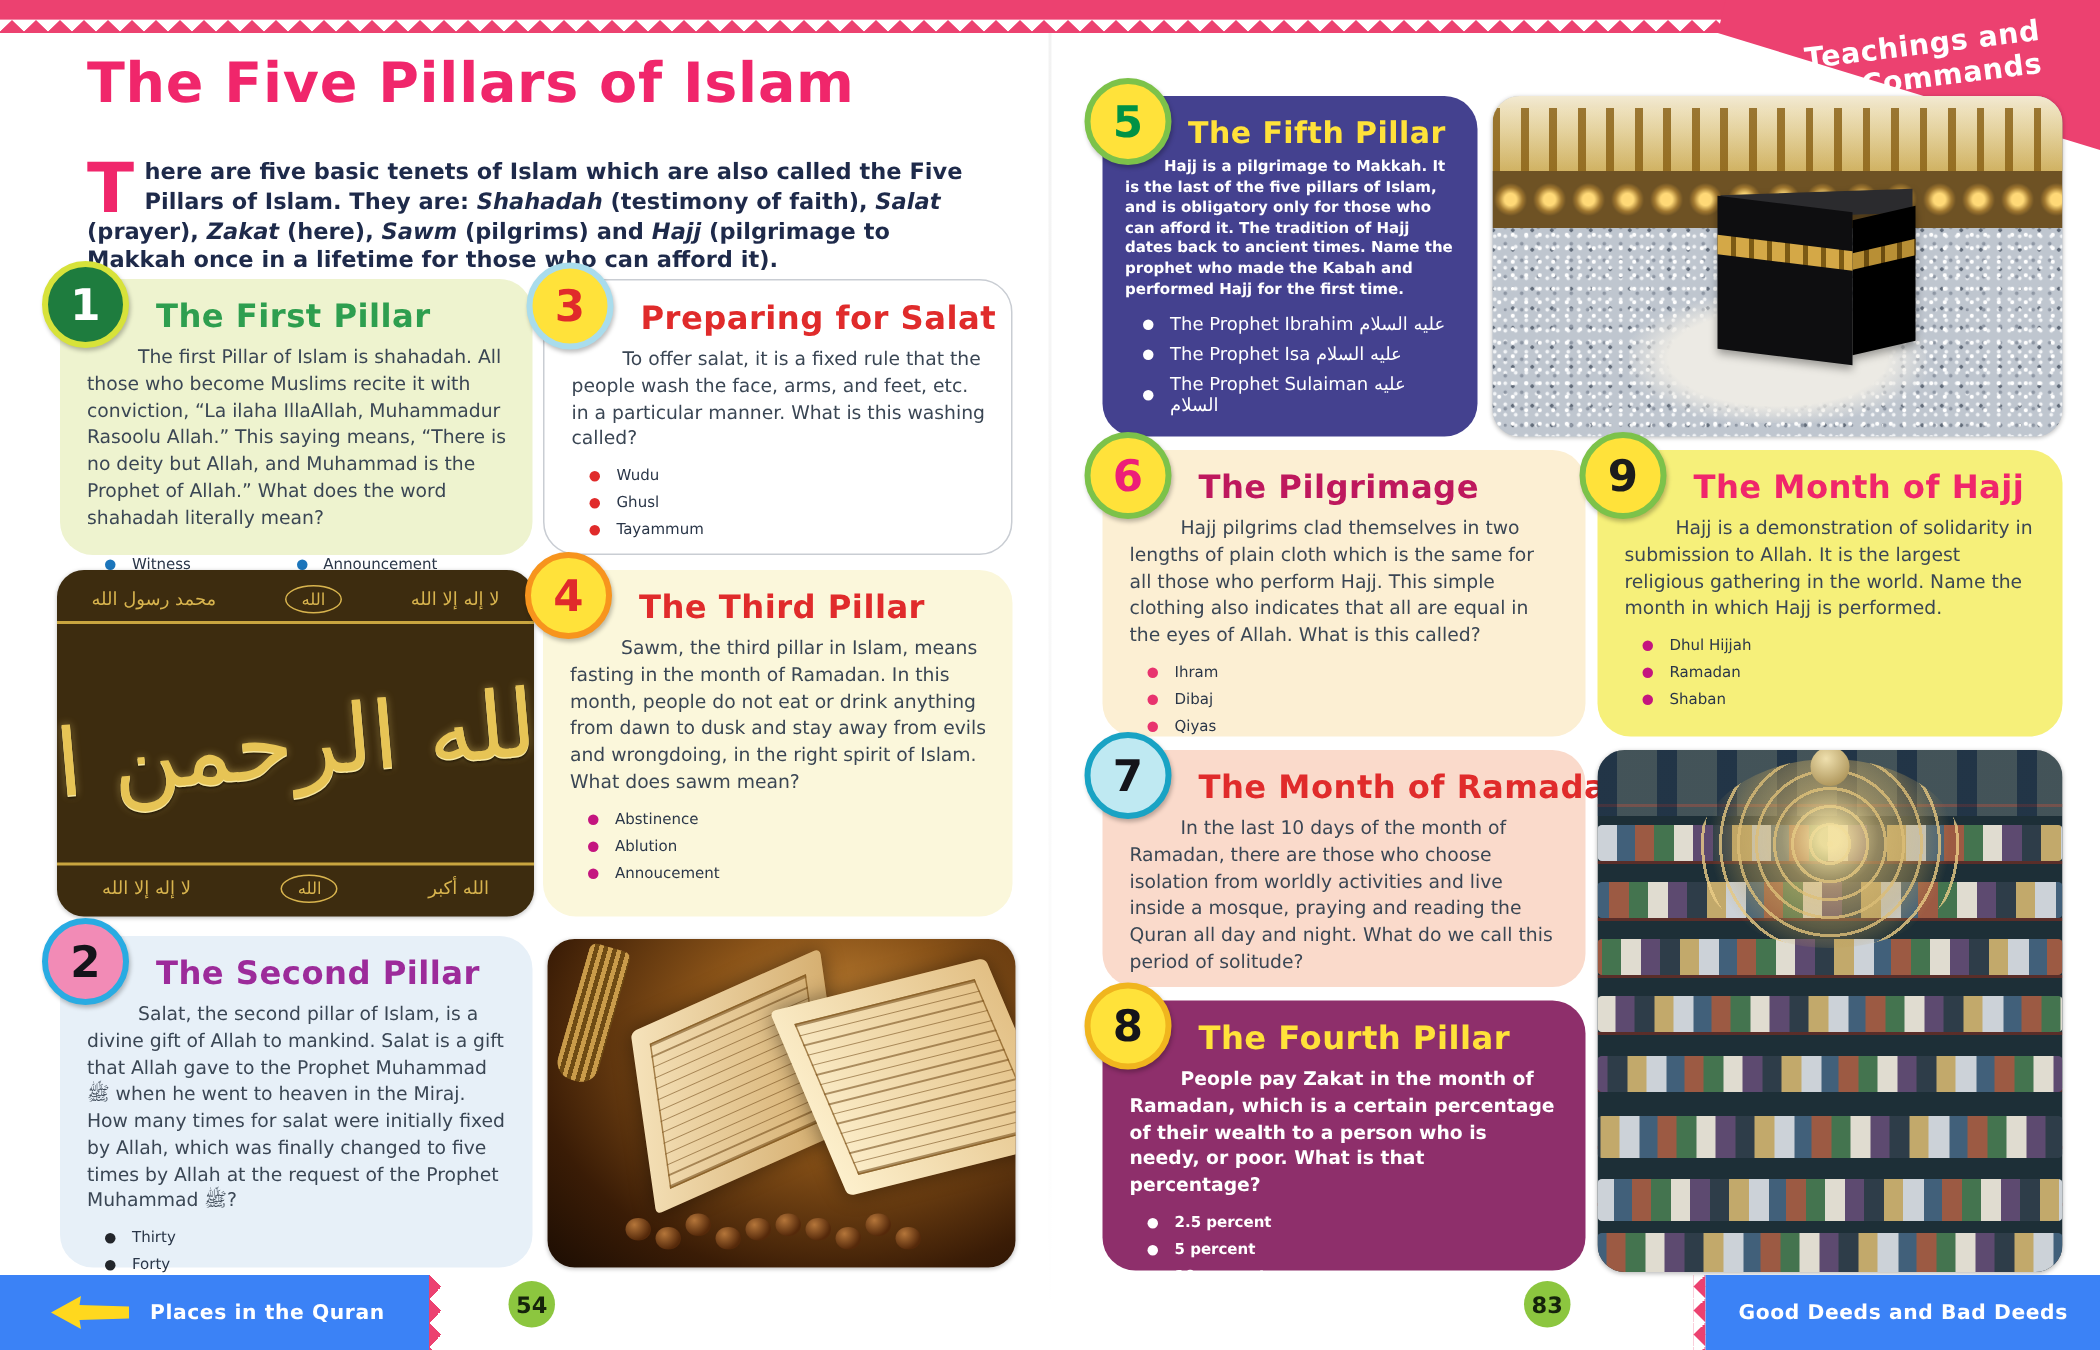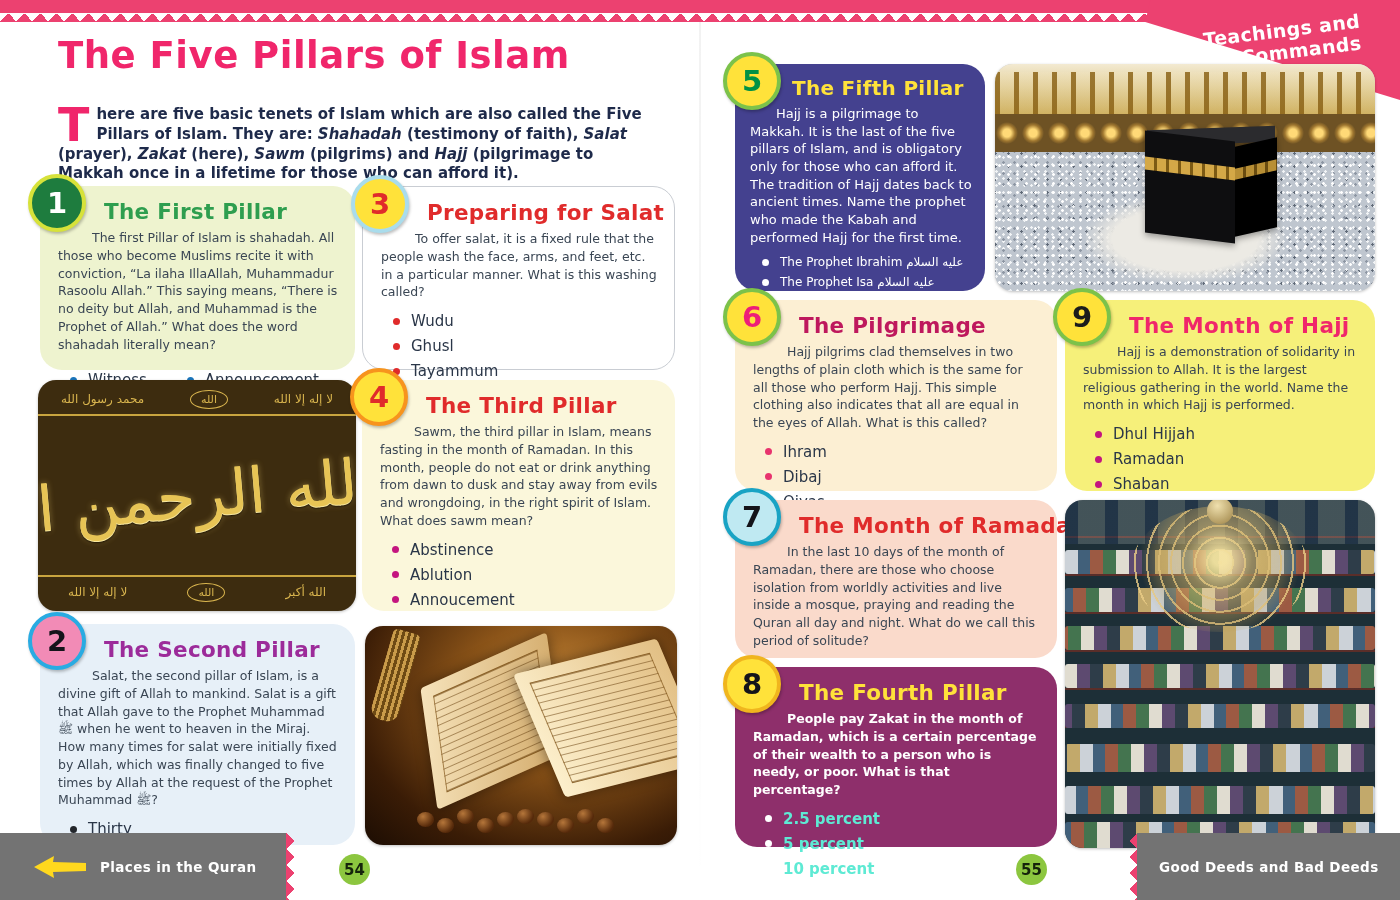--- a/index.html
+++ b/index.html
@@ -9,21 +9,21 @@
   
   .top-strip{position:absolute;top:0;left:0;right:0;height:13px;background:#EC4170;}
   .top-zz{position:absolute;top:13px;left:0;right:0;height:9px;
     background:conic-gradient(from 135deg at 50% 0,#EC4170 90deg,#0000 0) 0 0/16px 9px repeat-x;}
   .corner-banner{position:absolute;top:0;left:1140px;width:260px;height:100px;background:#EC4170;
     clip-path:polygon(4% 0,100% 0,100% 100%,2% 22%);}
   .corner-text{position:absolute;top:20px;left:1178px;width:210px;transform:rotate(-7deg);
     color:#fff;font-weight:bold;font-size:19px;line-height:1.15;text-align:center;letter-spacing:.4px;}
   .corner-text .l2{display:block;margin-left:34px;}
 
-  .foot{position:absolute;bottom:0;height:67px;background:#737373;display:flex;align-items:center;}
+  .foot{position:absolute;bottom:0;height:50px;background:#3b82f6;display:flex;align-items:center;}
   .foot-left{left:0;width:252px;padding-left:34px;gap:14px;}
   .foot-left::after{content:"";position:absolute;right:-8px;top:0;bottom:0;width:8px;
     background:conic-gradient(from 225deg at 100% 50%,#EC4170 90deg,#0000 0) 0 0/8px 16px repeat-y;}
   .foot-right{left:1137px;right:0;padding-left:22px;gap:24px;}
   .foot-right::before{content:"";position:absolute;left:-8px;top:0;bottom:0;width:8px;
     background:conic-gradient(from 45deg at 0 50%,#EC4170 90deg,#0000 0) 0 0/8px 16px repeat-y;}
   .foot-label{color:#fff;font-weight:bold;font-size:13.5px;letter-spacing:.4px;white-space:nowrap;}
   .pgnum{position:absolute;bottom:15px;width:31px;height:31px;border-radius:50%;background:#8CC63F;
     color:#15230b;font-weight:bold;font-size:15px;display:flex;align-items:center;justify-content:center;}
   #pg54{left:339px;} #pg55{left:1016px;}
@@ -35,21 +35,21 @@
     color:#1E2A4A;font-weight:bold;}
   .dropcap{float:left;font-size:46px;line-height:.78;color:#F0266B;font-weight:bold;margin:3px 7px 0 0;}
 
   
   .card{position:absolute;border-radius:22px;padding:13px 16px 8px 18px;box-sizing:border-box;}
   .badge{position:absolute;top:-12px;left:-12px;width:50px;height:50px;border-radius:50%;
     display:flex;align-items:center;justify-content:center;font-size:29px;font-weight:bold;
     border:4px solid;box-shadow:1px 2px 3px rgba(0,0,0,.25);z-index:2;}
   .ctitle{margin:0 0 5px 46px;font-size:21.5px;font-weight:bold;letter-spacing:.3px;white-space:nowrap;}
   .cbody{margin:0;font-size:12.5px;line-height:1.42;color:#3A4654;text-indent:34px;}
-  .opts{list-style:none;margin:11px 0 0;padding:0 0 0 12px;font-size:15px;color:#2A3648;}
+  .opts{list-style:none;margin:11px 0 0;padding:0 0 0 12px;font-size:10px;color:#2A3648;}
   .opts li{display:flex;align-items:center;gap:11px;margin:7px 0;}
   .dot{width:7px;height:7px;border-radius:50%;flex:0 0 auto;}
   .cols2{display:grid;grid-template-columns:1.05fr 1fr;margin-right:20px;}
   .inline-opts{display:flex;gap:54px;}
 
   .c1{left:40px;top:186px;width:315px;height:184px;background:#EEF3CF;}
   .c1 .ctitle{color:#2E9E4F;}
   .c1 .badge{background:#1E7C3E;color:#fff;border-color:#D7E23A;}
   .c1 .dot{background:#1B75BB;}
 
@@ -64,21 +64,21 @@
   .c4 .dot{background:#C4157F;}
 
   .c2{left:40px;top:624px;width:315px;height:221px;background:#E7F0F8;}
   .c2 .ctitle{color:#9C2B9A;}
   .c2 .badge{background:#F28BB6;color:#14141a;border-color:#29ABE2;}
   .c2 .dot{background:#23262b;}
 
   .c5{left:735px;top:64px;width:250px;height:227px;background:#44418F;padding:12px 13px 6px 15px;}
   .c5 .ctitle{color:#FFE23A;font-size:20px;margin-left:42px;}
   .c5 .badge{background:#FFE23A;color:#009245;border-color:#7CC24A;}
-  .c5 .cbody{color:#fff;font-size:13px;line-height:1.36;text-indent:26px;}
+  .c5 .cbody{color:#fff;font-size:10px;line-height:1.36;text-indent:26px;font-weight:bold;}
   .c5 .opts{color:#fff;font-size:12px;margin-top:9px;}
   .c5 .opts li{margin:6px 0;}
   .c5 .dot{background:#fff;}
 
   .c6{left:735px;top:300px;width:322px;height:191px;background:#FCEFD3;}
   .c6 .ctitle{color:#be185d;}
   .c6 .badge{background:#FFE23A;color:#ED1E79;border-color:#7CC24A;}
   .c6 .dot{background:#E8336E;}
 
   .c9{left:1065px;top:300px;width:310px;height:191px;background:#F6F07A;}
@@ -88,21 +88,21 @@
 
   .c7{left:735px;top:500px;width:322px;height:158px;background:#FADACB;}
   .c7 .ctitle{color:#E02B2B;}
   .c7 .badge{background:#BFE9F2;color:#14141a;border-color:#19A3C4;}
   .c7 .dot{background:#23262b;}
 
   .c8{left:735px;top:667px;width:322px;height:180px;background:#8E2F6B;}
   .c8 .ctitle{color:#FFE23A;}
   .c8 .badge{background:#FFE23A;color:#14141a;border-color:#F0B51E;}
   .c8 .cbody{color:#fff;font-weight:bold;}
-  .c8 .opts{color:#5eead4;font-weight:bold;}
+  .c8 .opts{color:#ffffff;font-weight:bold;}
   .c8 .dot{background:#fff;}
 
   
   .img{position:absolute;border-radius:18px;overflow:hidden;box-shadow:0 1px 3px rgba(0,0,0,.25);}
 
   
   .img-call{left:38px;top:380px;width:318px;height:231px;background:#3D2C0F;}
   .call-band{position:absolute;left:0;right:0;height:30px;display:flex;align-items:center;
     justify-content:space-around;color:#D8B44E;font-size:12px;direction:rtl;}
   .call-top{top:4px;border-bottom:2px solid #C9A53F;}
@@ -439,21 +439,21 @@
     <div class="m-chand"></div>
   </div>
 
   <div class="foot foot-left">
     <svg width="52" height="26" aria-hidden="true">
       <path d="M52 9 L19 8 L20 2 L0 13 L20 24 L19 18 L52 17 Z" fill="#FFD81E"></path>
     </svg>
     <span class="foot-label">Places in the Quran</span>
   </div>
   <div class="pgnum" id="pg54">54</div>
-  <div class="pgnum" id="pg55">55</div>
+  <div class="pgnum" id="pg55">83</div>
   <div class="foot foot-right">
     <span class="foot-label">Good Deeds and Bad Deeds</span>
     <svg width="52" height="26" aria-hidden="true">
       <path d="M0 9 L33 8 L32 2 L52 13 L32 24 L33 18 L0 17 Z" fill="#FFD81E"></path>
     </svg>
   </div>
 
 </div>
 
 </body></html>

